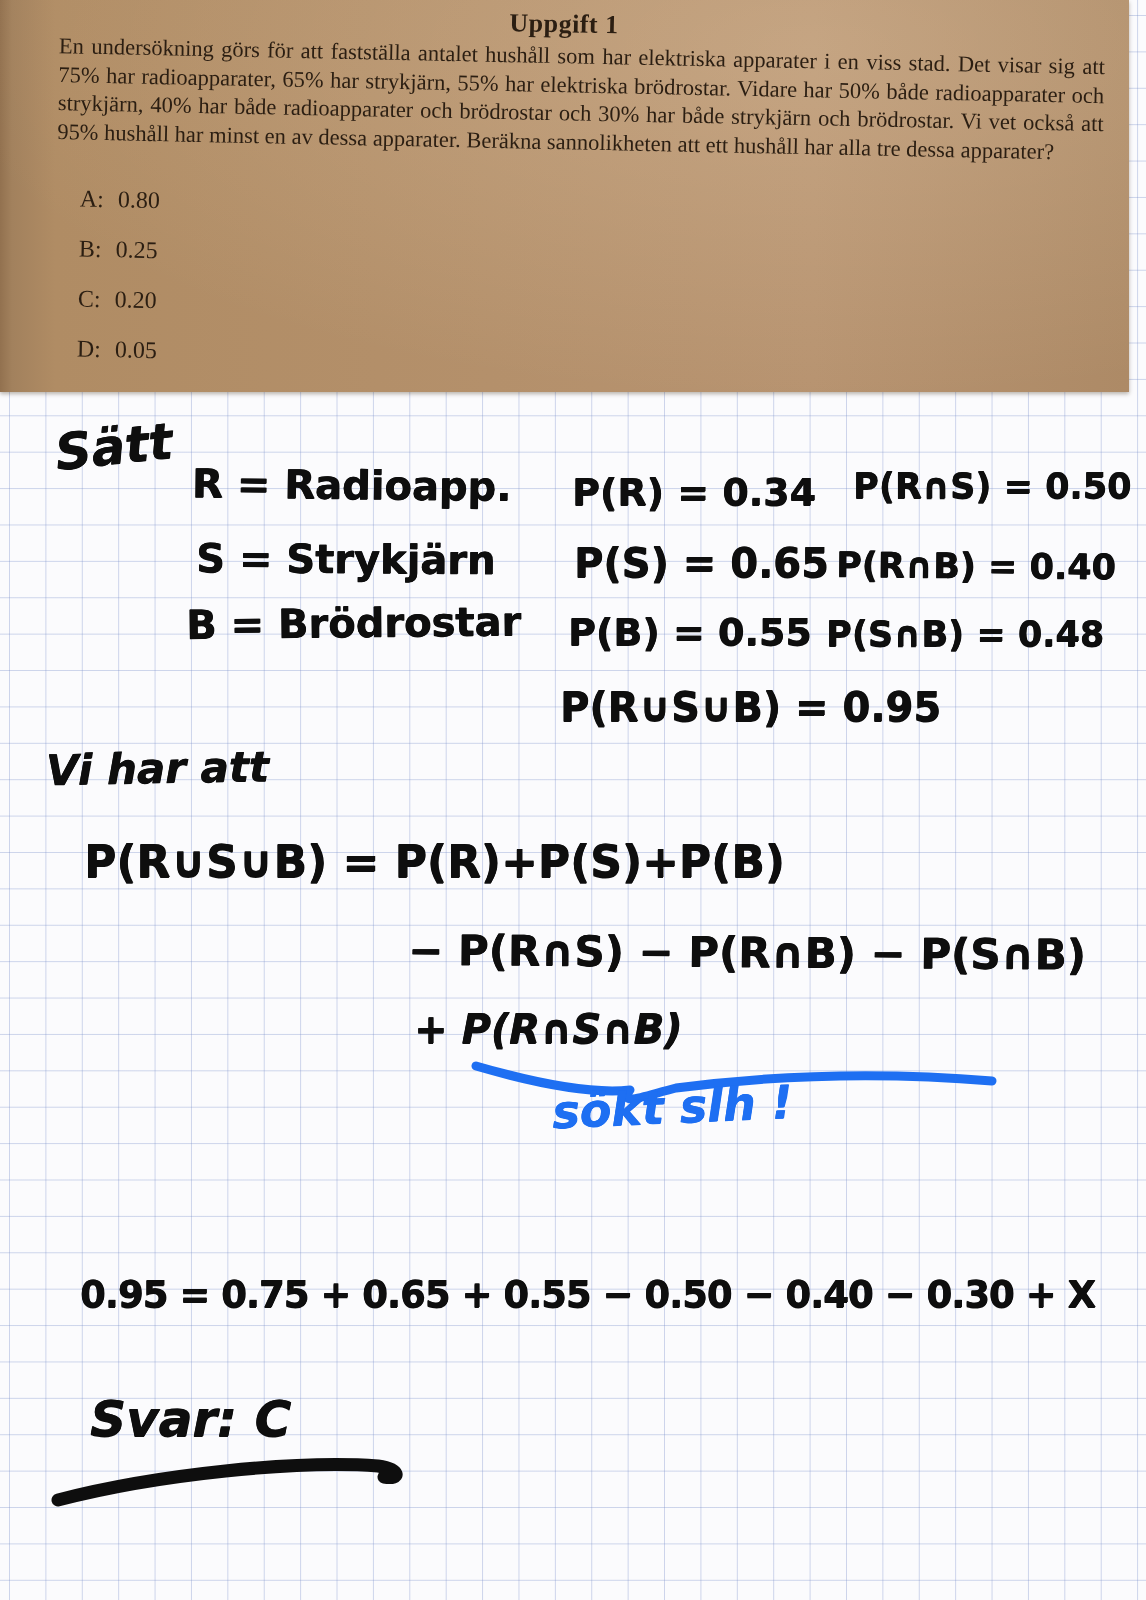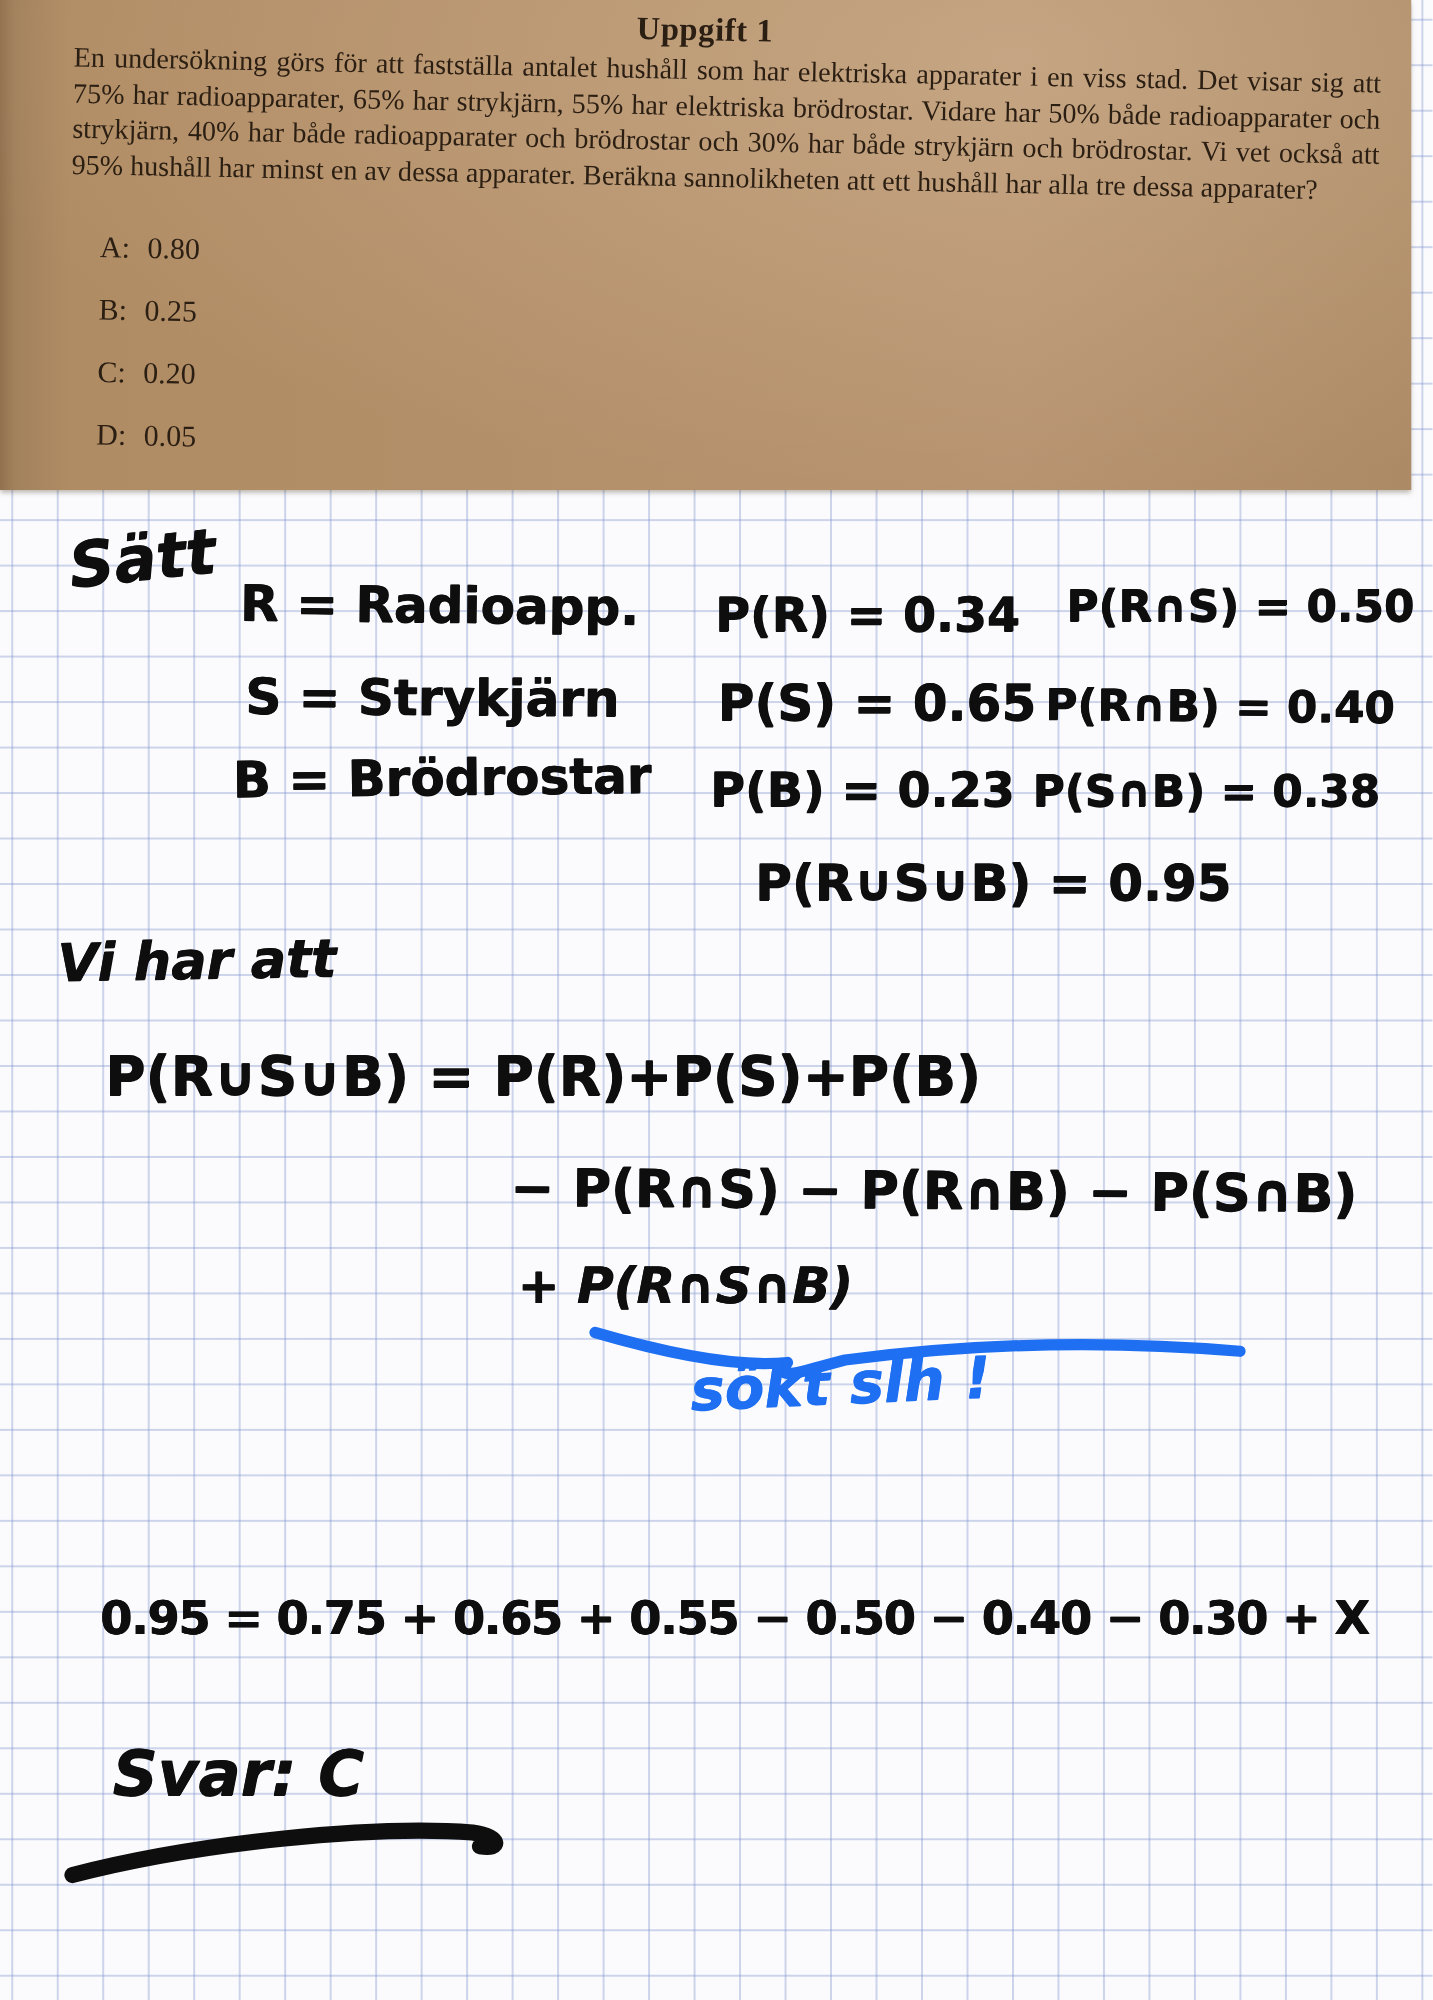--- a/index.html
+++ b/index.html
@@ -39,21 +39,21 @@
   #saett   {left:55px;  top:418px; font-size:50px; transform:rotate(-6deg);}
   #def-0   {left:192px; top:462px; font-size:40px; transform:rotate(.6deg);}
   #def-1   {left:196px; top:536px; font-size:40px; transform:rotate(.4deg);}
   #def-2   {left:186px; top:600px; font-size:40px; transform:rotate(-.6deg);}
   #p1-0    {left:572px; top:470px; font-size:38px;}
   #p1-1    {left:574px; top:540px; font-size:40px;}
   #p1-2    {left:568px; top:610px; font-size:38px;}
   #p2-0    {left:853px; top:466px; font-size:35px;text-align:right;}
   #p2-1    {left:836px; top:546px; font-size:35px; transform:rotate(.5deg);}
   #p2-2    {left:826px; top:614px; font-size:35px;}
-  #punion  {left:560px; top:684px; font-size:40px;margin-left:44px;}
+  #punion  {left:560px; top:684px; font-size:40px;}
   #vihar   {left:46px;  top:744px; font-size:42px; transform:rotate(-1deg);}
   #eq1     {left:84px;  top:836px; font-size:44px;text-align:right;}
   #eq2     {left:408px; top:928px; font-size:42px; transform:rotate(.4deg);}
   #eq3     {left:414px; top:1006px;font-size:40px;font-style:italic;}
   #bluenote{left:552px; top:1080px;font-size:46px; transform:rotate(-2.5deg);}
   #numeq   {left:80px;  top:1273px;font-size:37px; letter-spacing:-1px;}
   #xsol    {left:110px; top:1274px;font-size:38px;}
   #answer  {left:90px;  top:1390px;font-size:50px;font-style:italic;}
 
   .stroke-svg{position:absolute;}
@@ -91,25 +91,25 @@
   </div>
 
   <div class="hw script" id="saett">Sätt</div>
 
   <div class="hw" id="def-0">R = Radioapp.</div>
   <div class="hw" id="def-1">S = Strykjärn</div>
   <div class="hw" id="def-2">B = Brödrostar</div>
 
   <div class="hw" id="p1-0">P(R) = 0.34</div>
   <div class="hw" id="p1-1">P(S) = 0.65</div>
-  <div class="hw" id="p1-2">P(B) = 0.23</div>
+  <div class="hw" id="p1-2">P(B) = 0.55</div>
 
   <div class="hw" id="p2-0">P(R∩S) = 0.50</div>
   <div class="hw" id="p2-1">P(R∩B) = 0.40</div>
-  <div class="hw" id="p2-2">P(S∩B) = 0.38</div>
+  <div class="hw" id="p2-2">P(S∩B) = 0.48</div>
 
   <div class="hw" id="punion">P(R∪S∪B) = 0.95</div>
 
   <div class="hw script" id="vihar">Vi har att</div>
 
   <div class="hw" id="eq1">P(R∪S∪B) = P(R)+P(S)+P(B)</div>
   <div class="hw" id="eq2">− P(R∩S) − P(R∩B) − P(S∩B)</div>
   <div class="hw" id="eq3">+ P(R∩S∩B)</div>
 
   <svg class="stroke-svg" id="brace" width="540" height="62" viewBox="0 0 540 62">

